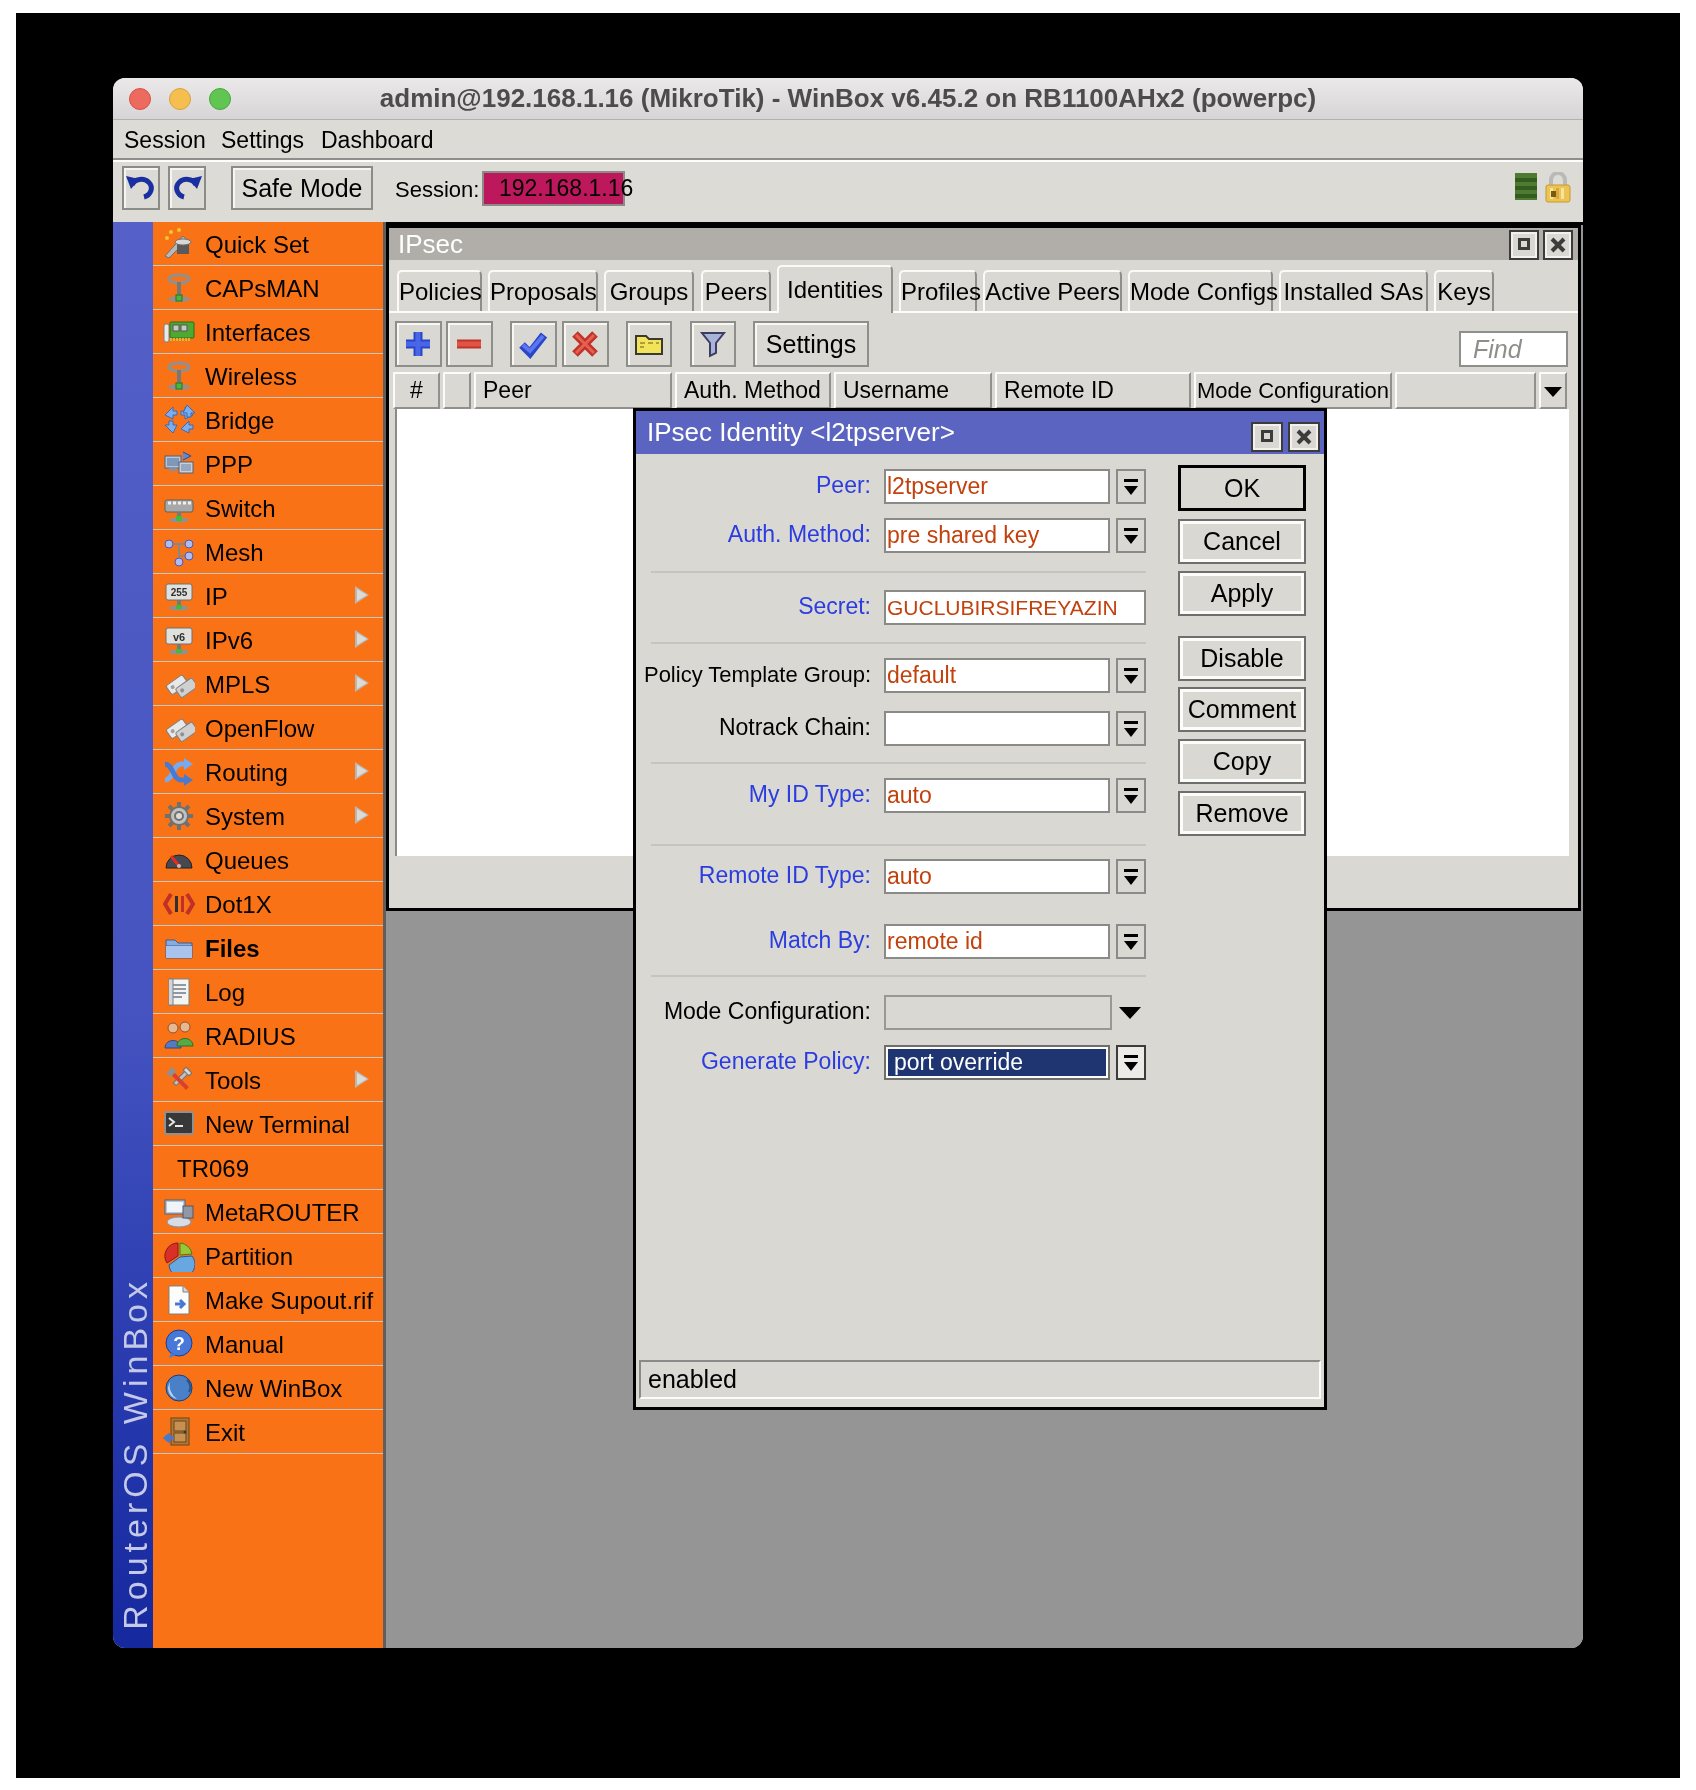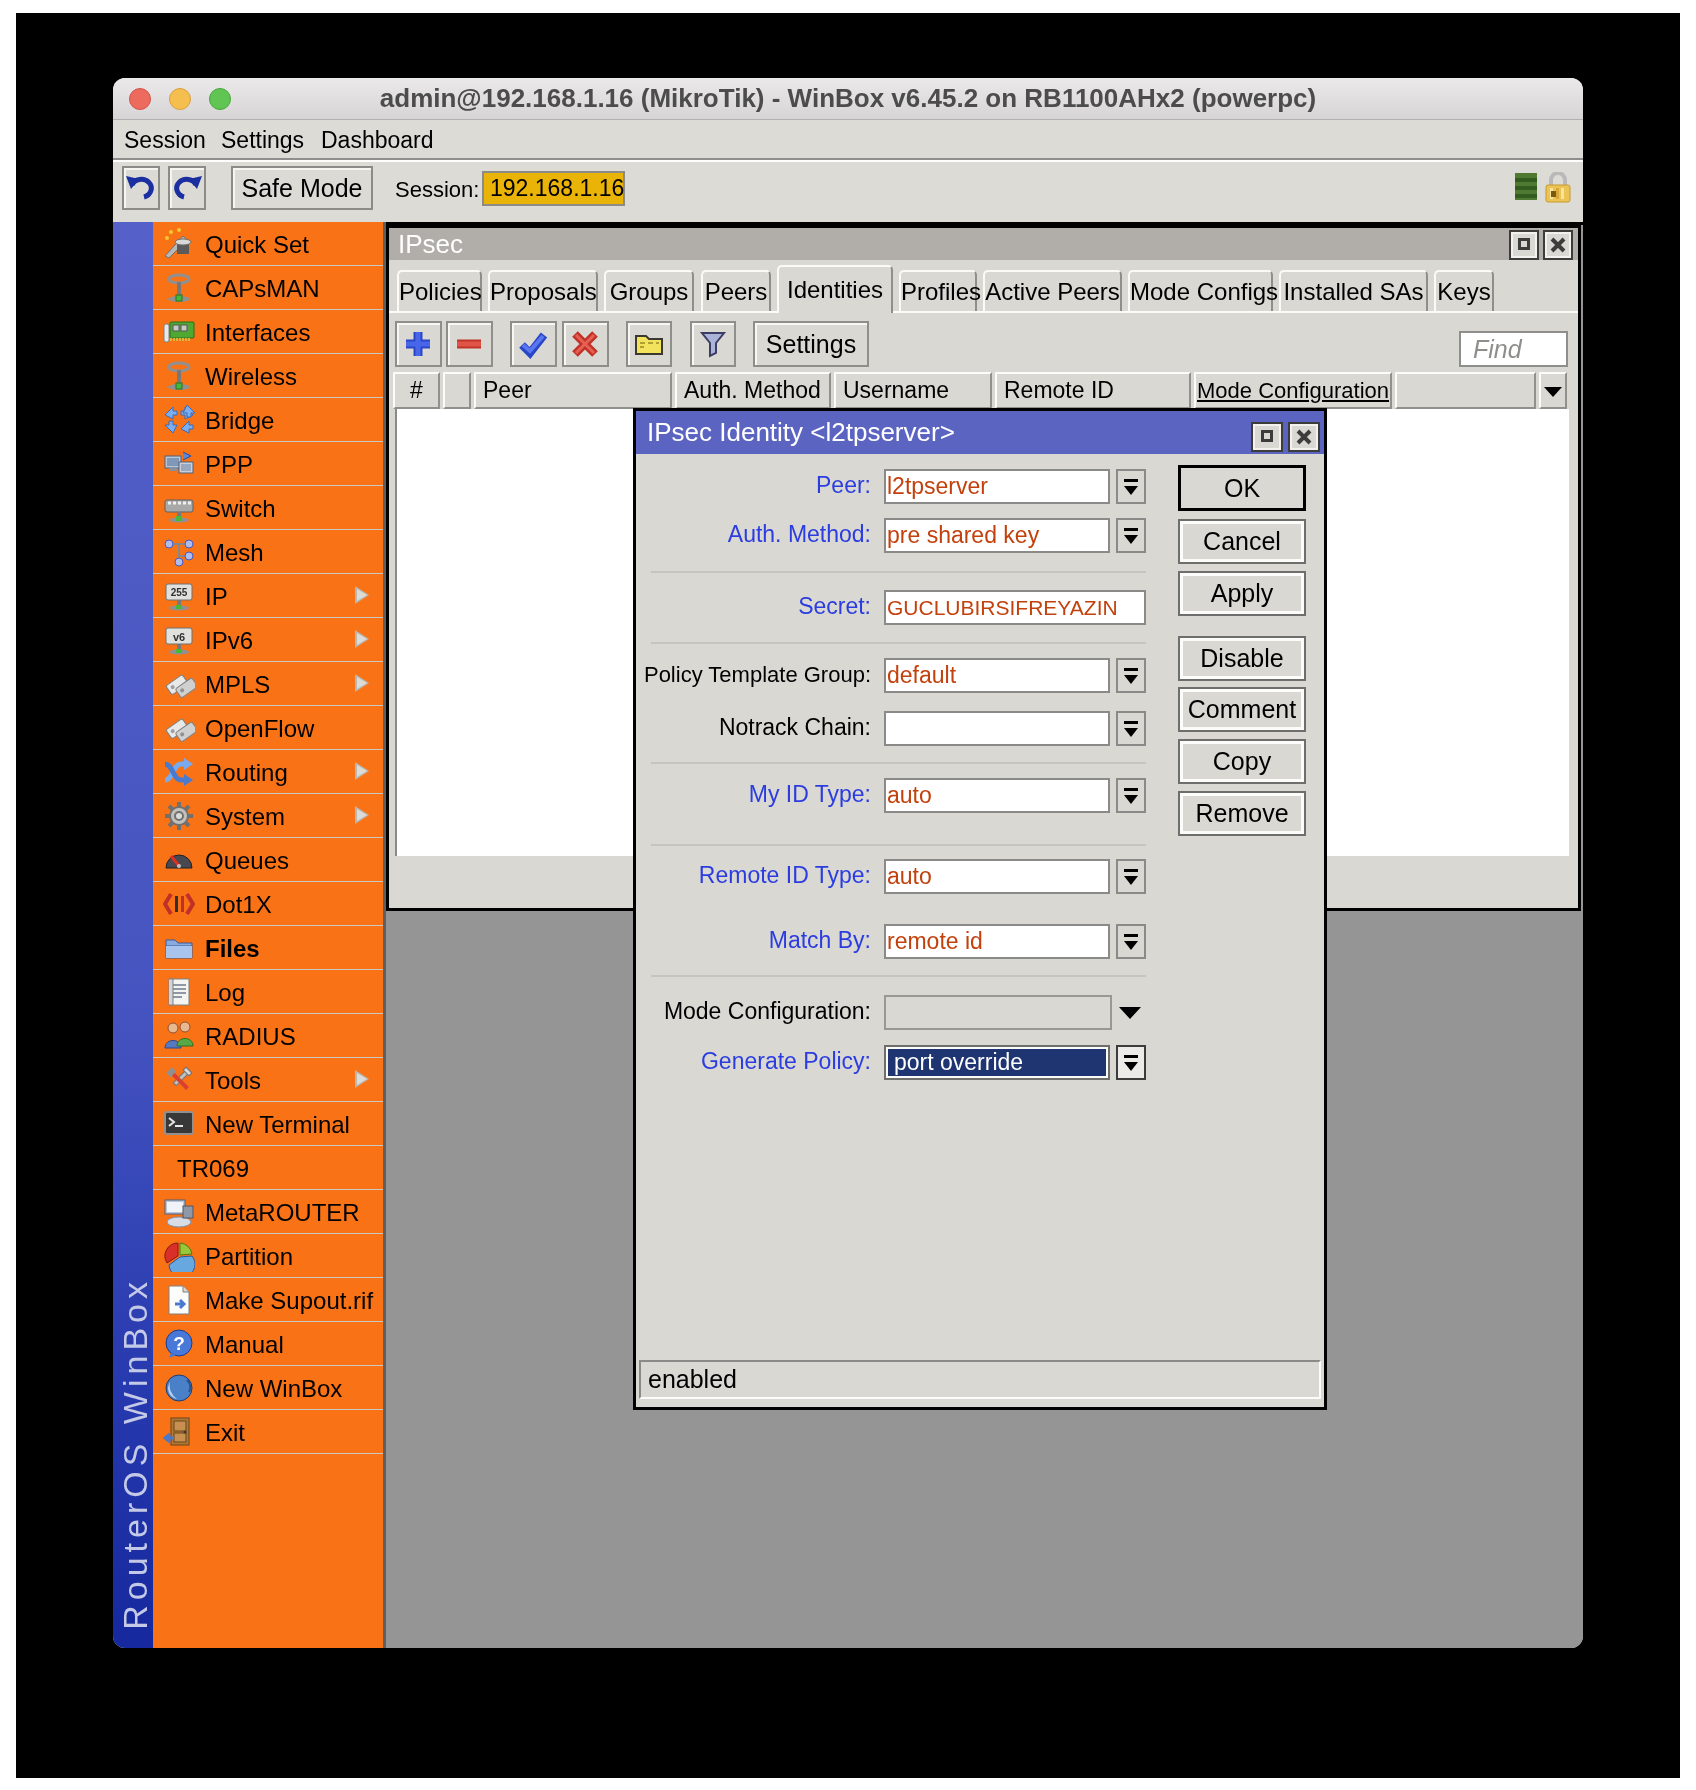--- a/index.html
+++ b/index.html
@@ -80,21 +80,21 @@
         </svg>
       </div>
       <div class="tbtn" style="left:55px; top:4px; width:38px; height:44px;">
         <svg width="34" height="40" viewBox="0 0 34 40" style="position:absolute;left:0;top:0;">
           <path d="M 26 17 A 10 9 0 1 0 14 29" fill="none" stroke="#1b2fa0" stroke-width="5"></path>
           <path d="M 32 8 L 19 11 L 27 21 Z" fill="#1b2fa0"></path>
         </svg>
       </div>
       <div class="tbtn" style="left:118px; top:4px; width:142px; height:44px; text-align:center; line-height:40px; font-size:25px;">Safe Mode</div>
       <div class="abs" style="left:282px; top:15px; font-size:22px;">Session:</div>
-      <div class="abs" style="left:369px; top:9px; width:143px; height:35px; background:#eab308; border:2px solid #8b8b88; font-size:23px; line-height:31px; padding-left:6px;">192.168.1.16</div>
+      <div class="abs" style="left:369px; top:9px; width:143px; height:35px; background:#be185d; border:2px solid #8b8b88; font-size:23px; line-height:31px; padding-left:15px;">192.168.1.16</div>
       <svg class="abs" style="left:1402px; top:11px;" width="22" height="27" viewBox="0 0 22 27">
         <rect x="0" y="0" width="22" height="27" fill="#4e7a32"></rect>
         <rect x="0" y="5" width="22" height="4" fill="#335c1e"></rect>
         <rect x="0" y="13" width="22" height="4" fill="#335c1e"></rect>
         <rect x="0" y="21" width="22" height="4" fill="#335c1e"></rect>
       </svg>
       <svg class="abs" style="left:1431px; top:10px;" width="28" height="31" viewBox="0 0 28 31">
         <path d="M 7 14 L 7 8 A 7 7 0 0 1 21 8 L 21 14" fill="none" stroke="#b9b9b9" stroke-width="4"></path>
         <rect x="2" y="13" width="24" height="17" rx="2" fill="#ecc455" stroke="#c89a30" stroke-width="1"></rect>
         <rect x="6" y="16" width="3" height="11" fill="#f7e39a"></rect>
@@ -422,21 +422,21 @@
             <path d="M10 10 L32 10 L24 20 L24 30 L18 33 L18 20 Z" fill="#aab4d8" stroke="#3c3c64" stroke-width="2"></path>
           </svg></div>
       <div class="ibtn" style="left:364px; width:116px; text-align:center; font-size:25px; line-height:42px;">Settings</div>
       <div class="abs" style="left:1070px; top:103px; width:109px; height:36px; background:#fff; border:2px solid #8e8e8a; font-style:italic; color:#8e8e8a; font-size:25px; line-height:32px; padding-left:12px;">Find</div>
       <div class="hcell" style="left:4px; width:47px; text-align:center; padding-left:0;">#</div>
       <div class="hcell" style="left:54px; width:28px;"></div>
       <div class="hcell" style="left:85px; width:198px;">Peer</div>
       <div class="hcell" style="left:286px; width:156px;">Auth. Method</div>
       <div class="hcell" style="left:445px; width:158px;">Username</div>
       <div class="hcell" style="left:606px; width:196px;">Remote ID</div>
-      <div class="hcell" style="left:805px; width:198px; font-size:22px; padding-left:1px;text-decoration:underline;">Mode Configuration</div>
+      <div class="hcell" style="left:805px; width:198px; font-size:22px; padding-left:1px;">Mode Configuration</div>
       <div class="hcell" style="left:1006px; width:141px;"></div>
       <div class="hcell" style="left:1150px; width:28px;">
           <svg width="24" height="33" viewBox="0 0 24 33" style="position:absolute;left:0;top:0;">
             <path d="M3 13 L21 13 L12 23 Z" fill="#000"></path>
           </svg>
         </div>
       <div id="iplist"></div>
     </div>
     <div id="dlg">
       <div id="dlg-title">IPsec Identity &lt;l2tpserver&gt;</div>

